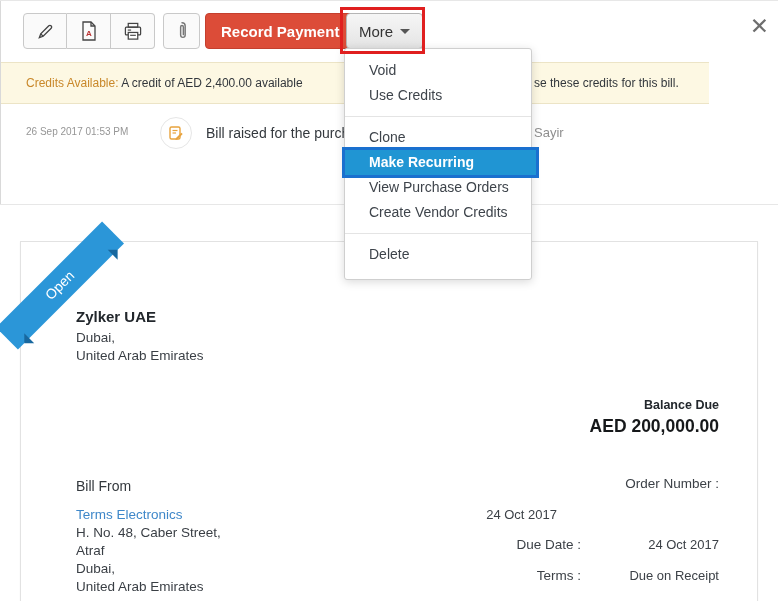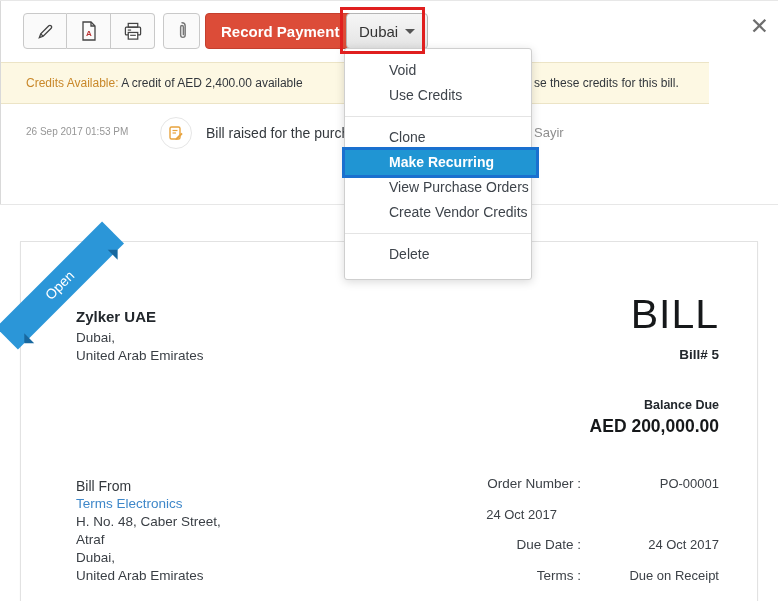--- a/index.html
+++ b/index.html
@@ -59,31 +59,31 @@
   .ribbon::after{content:"";position:absolute;right:2px;bottom:-7px;border:7px solid transparent;border-left-color:var(--ribbon-fold);}
   .company{position:absolute;left:55px;top:66px;font-size:13.5px;line-height:18px;color:#3a3f45;}
   .company .name{font-size:15px;font-weight:bold;color:#22272c;margin-bottom:3px;}
   .bill-title-block{position:absolute;right:38px;top:52px;text-align:right;}
   .bill-title{font-size:41px;font-weight:400;color:#16181a;letter-spacing:1px;line-height:1;}
   .bill-number{font-size:13.5px;font-weight:bold;margin-top:12px;color:#22272c;}
   .balance-block{position:absolute;right:38px;top:156px;text-align:right;}
   .balance-label{font-size:12.5px;font-weight:bold;color:#22272c;}
   .balance-value{font-size:17.5px;font-weight:bold;color:#16181a;margin-top:4px;}
   .bill-from{position:absolute;left:55px;top:235px;font-size:13.5px;line-height:18px;color:#3a3f45;}
-  .bill-from .bf-label{font-size:14px;color:#33383d;}
+  .bill-from .bf-label{font-size:14px;color:#33383d;margin-bottom:11px;}
   .vendor-link{color:var(--link-blue);cursor:pointer;}
   .fields{position:absolute;right:38px;top:234px;width:300px;}
   .field-row{display:flex;margin-bottom:15.5px;font-size:13.5px;color:#3c4147;}
   .field-row .f-label{flex:1;text-align:right;}
   .field-row .f-value{width:138px;text-align:right;font-size:13px;}
 
   
   .menu{position:absolute;left:344px;top:47px;width:188px;background:#fff;border:1px solid #cfcfcf;border-radius:3px;
     box-shadow:0 2px 10px rgba(0,0,0,.15);padding:9px 0 12px 0;z-index:50;}
-  .menu-item{height:25px;line-height:25px;padding-left:44px;font-size:14px;color:#3e444b;cursor:pointer;white-space:nowrap;}
+  .menu-item{height:25px;line-height:25px;padding-left:24px;font-size:14px;color:#3e444b;cursor:pointer;white-space:nowrap;}
   .menu-item.highlight{background:var(--highlight-blue);color:#fff;font-weight:bold;position:relative;z-index:2;
     width:calc(100% + 5px);box-shadow:0 0 0 3px var(--annotation-blue);}
   .menu-divider{height:1px;background:#e4e4e4;margin:8px 0;}
 </style>
 </head>
 <body>
 
 <div class="page">
 
   <div class="top-section">
@@ -123,21 +123,21 @@
         <span>
           <svg width="12" height="20" viewBox="0 0 12 22">
               <path d="M6 2 a3.5 3.5 0 0 1 3.5 3.5 v10 a2.5 2.5 0 0 1 -5 0 v-9 a1.5 1.5 0 0 1 3 0 v8.5" fill="none" stroke="#777" stroke-width="1.6" stroke-linecap="round"></path>
             </svg>
         </span>
       </div>
       <div class="primary-btn">
         <span>Record Payment</span>
       </div>
       <div class="more-btn">
-        <span>Dubai</span>
+        <span>More</span>
         <span class="caret"></span>
       </div>
       <div class="red-annotation"></div>
       <div class="close-x">✕</div>
     </div>
 
     <div class="banner">
       <span class="left-seg"><span class="label">Credits Available:</span><span> A credit of AED 2,400.00 available</span></span>
       <span class="right-seg">se these credits for this bill.</span>
     </div>
@@ -164,45 +164,40 @@
     <div class="ribbon">Open</div>
 
     <div class="company">
       <div class="name">Zylker UAE</div>
       <div>
           <div>Dubai,</div>
           <div>United Arab Emirates</div>
         </div>
     </div>
 
-    <div class="bill-title-block">
-      <div class="bill-title">BILL</div>
-      <div class="bill-number">Bill# 5</div>
-    </div>
 
     <div class="balance-block">
       <div class="balance-label">Balance Due</div>
       <div class="balance-value">AED 200,000.00</div>
     </div>
 
     <div class="bill-from">
       <div class="bf-label">Bill From</div>
       <div class="vendor-link">Terms Electronics</div>
       <div>
           <div>H. No. 48, Caber Street,</div>
           <div>Atraf</div>
           <div> Dubai,</div>
           <div>United Arab Emirates</div>
         </div>
     </div>
 
     <div class="fields">
         <div class="field-row">
           <span class="f-label">Order Number :</span>
-          <span class="f-value">PO-00001</span>
         </div>
         <div class="field-row">
           <span class="f-value">24 Oct 2017</span>
         </div>
         <div class="field-row">
           <span class="f-label">Due Date :</span>
           <span class="f-value">24 Oct 2017</span>
         </div>
         <div class="field-row">
           <span class="f-label">Terms :</span>

